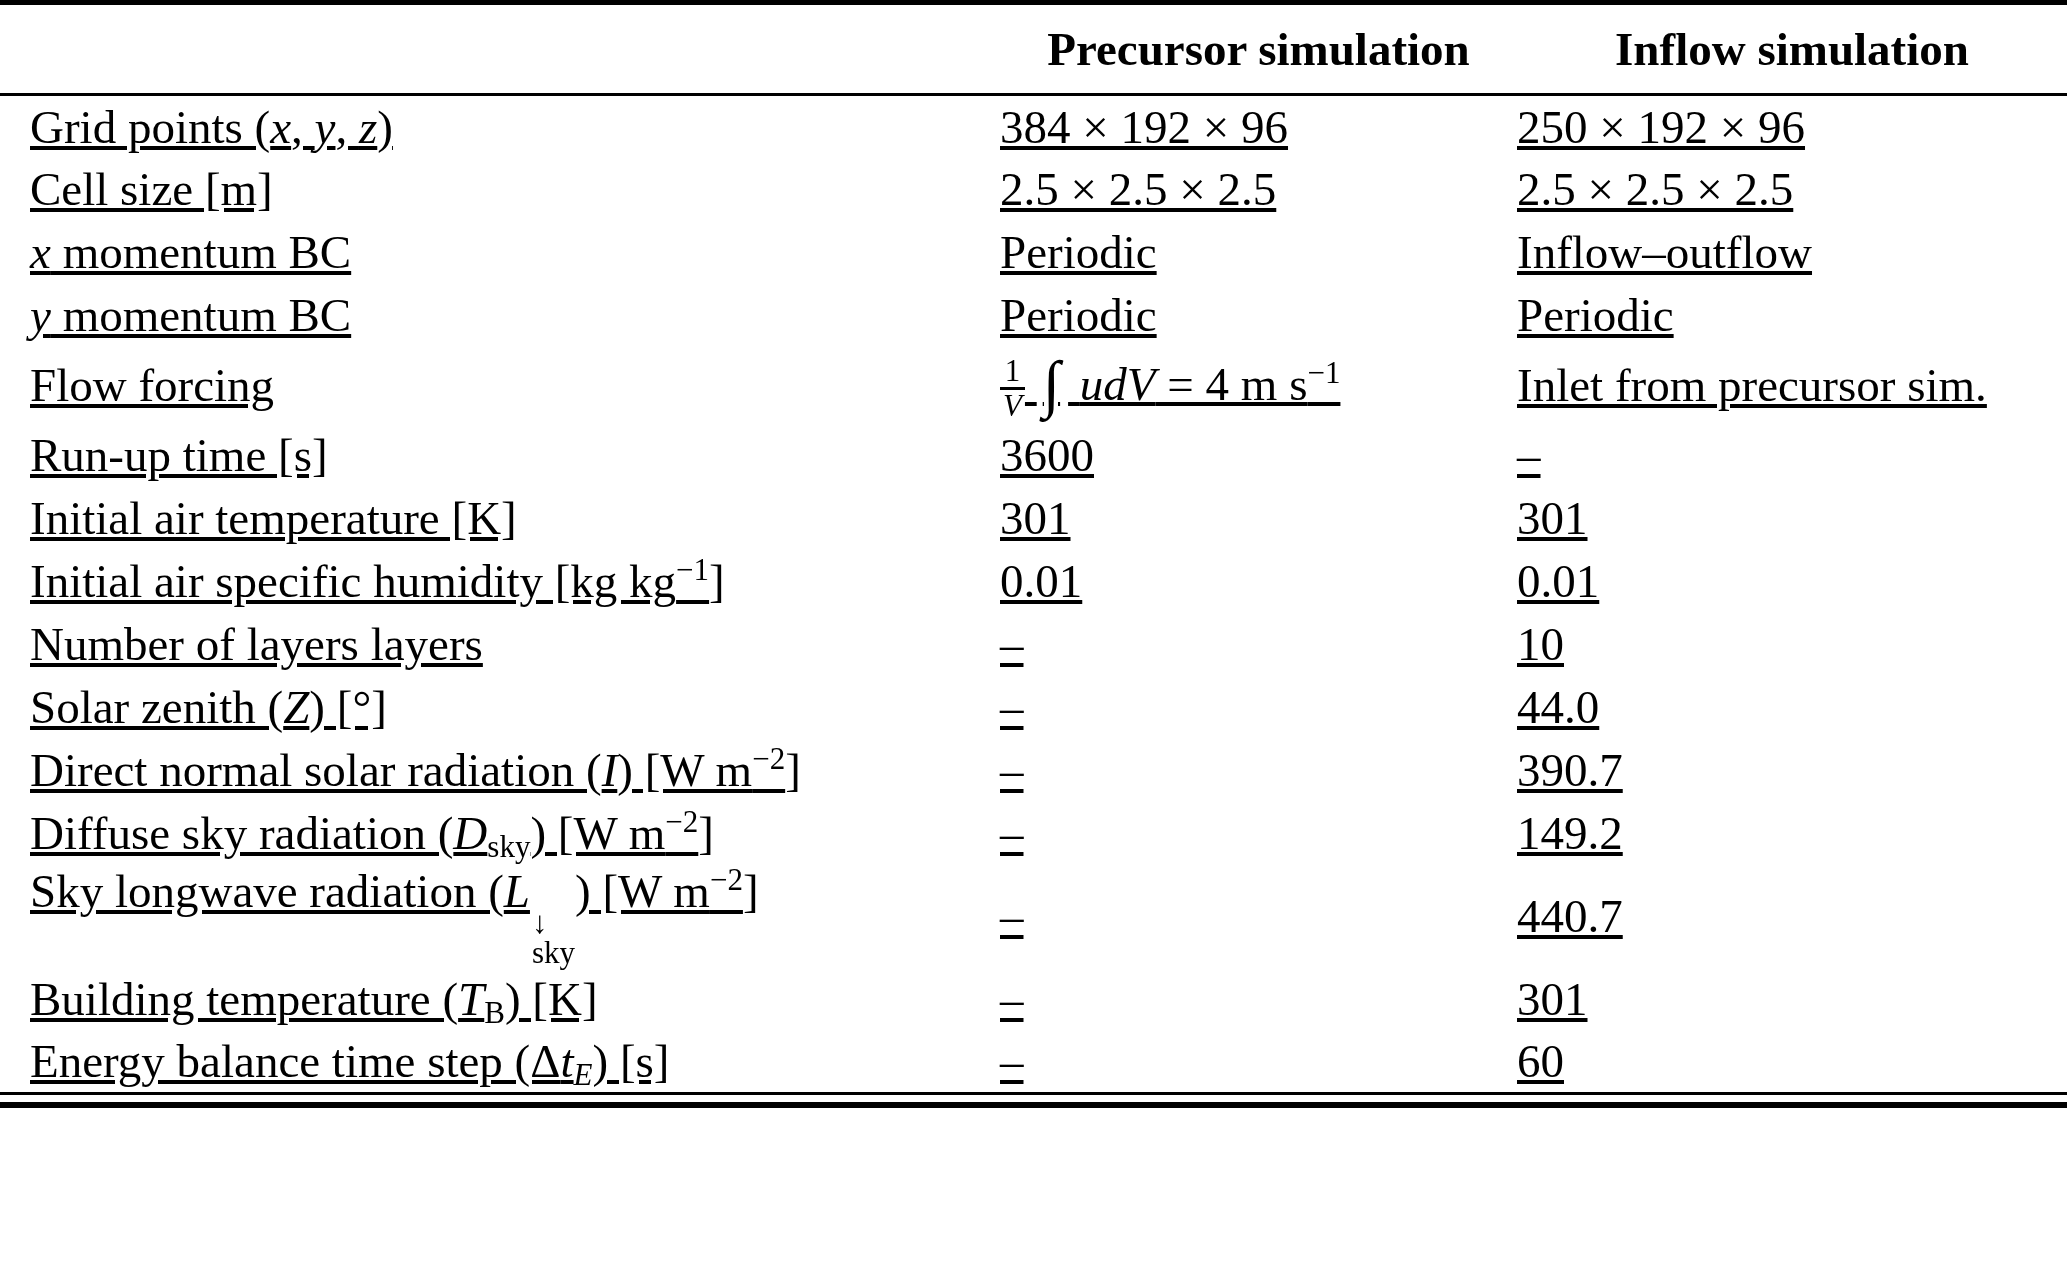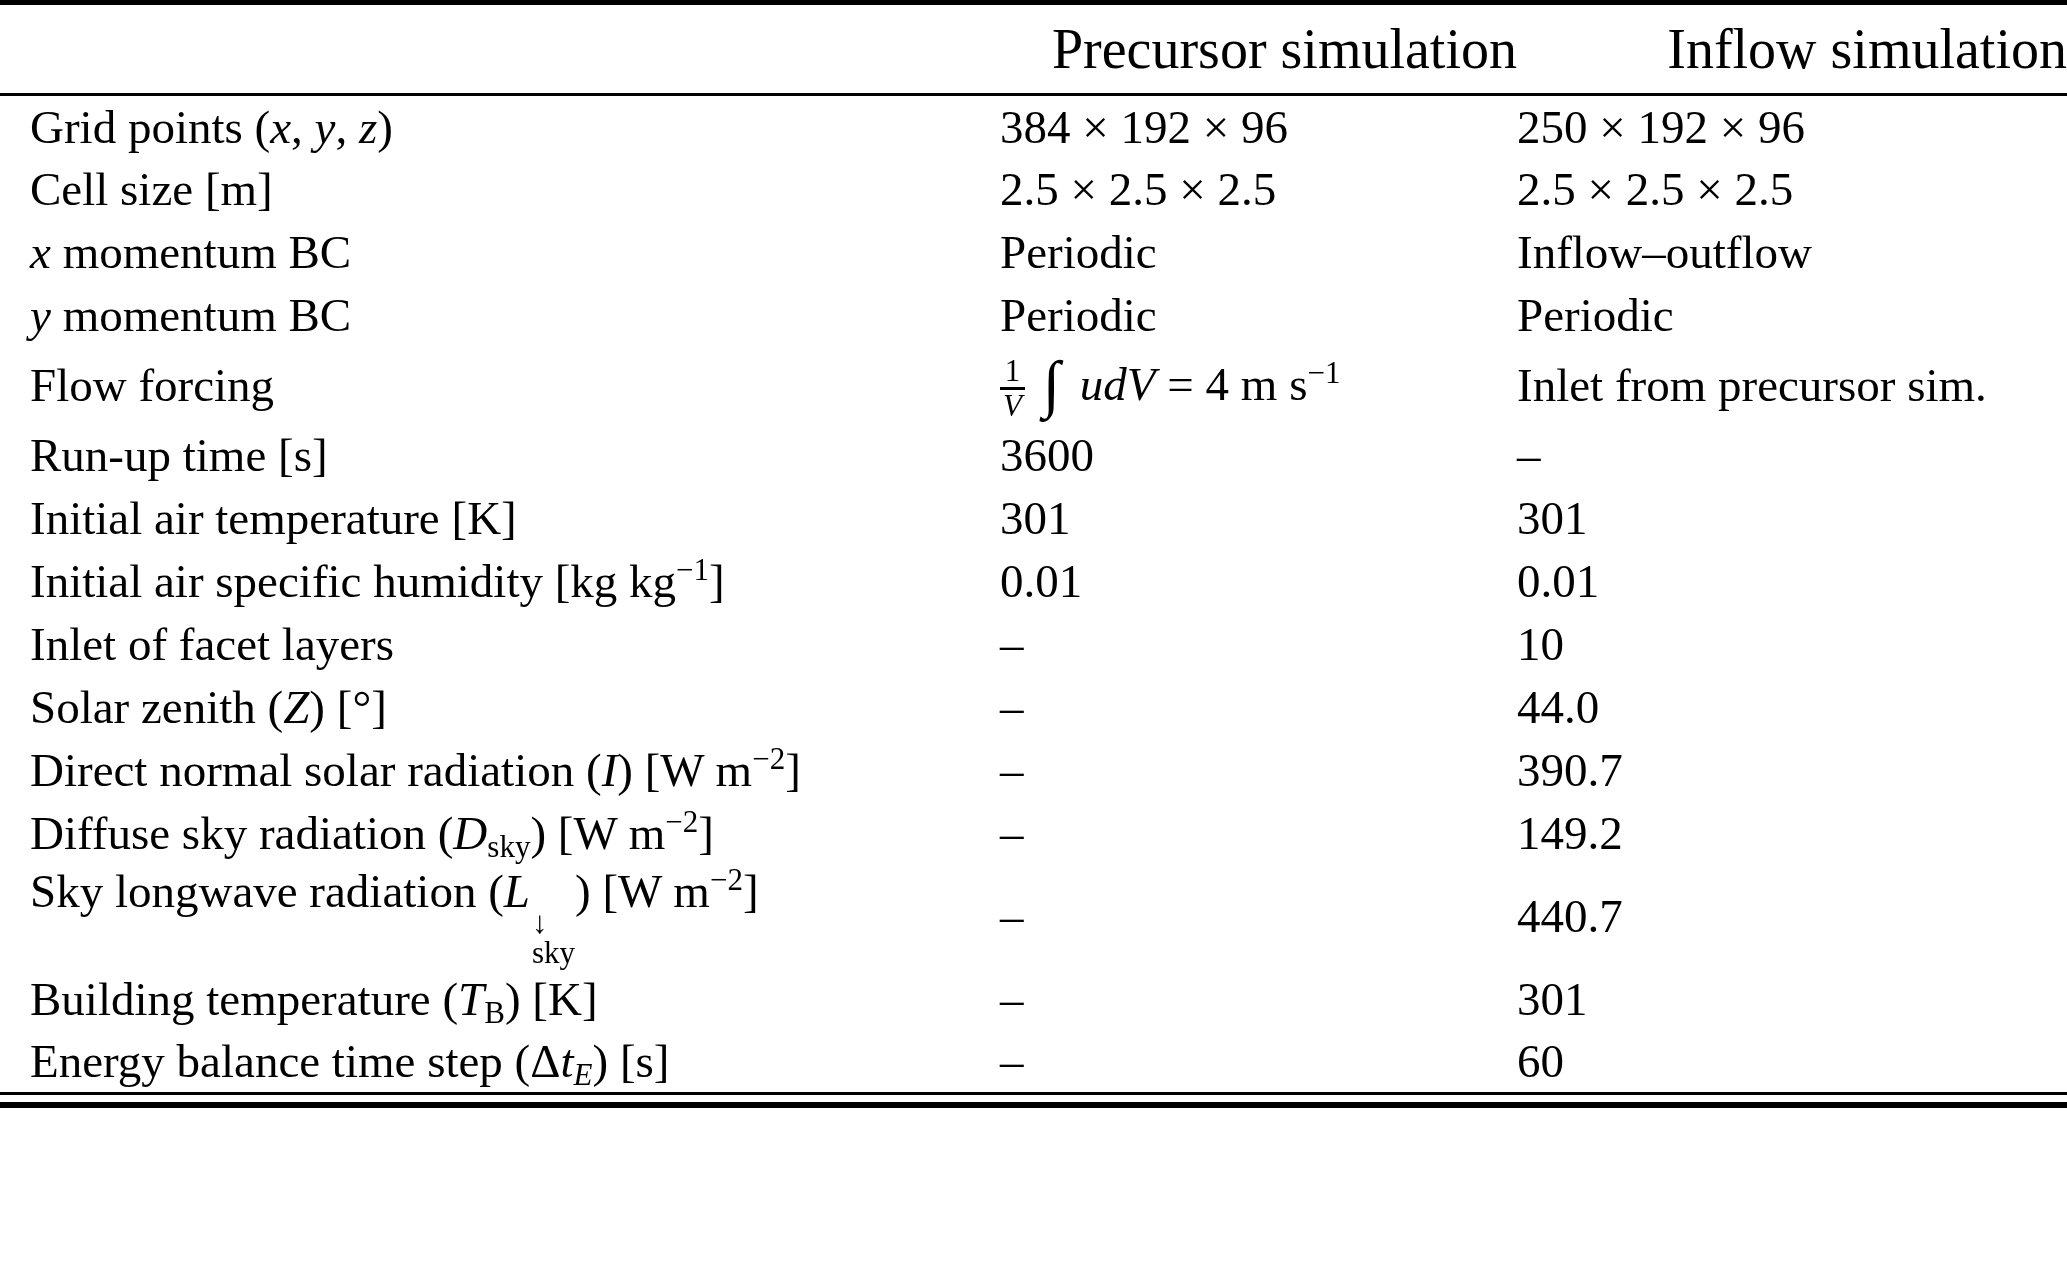--- a/index.html
+++ b/index.html
@@ -17,33 +17,34 @@
     table-layout: fixed;
     width: 2067px;
     border-top: 5px solid #000;
     border-bottom: 3px solid #000;
   }
   col.c1 { width: 1000px; }
   col.c2 { width: 517px; }
   col.c3 { width: 550px; }
   thead tr { height: 92px; }
   thead th {
-    font-weight: normal;
-    text-align: right;
-    font-size: 56px;
+    font-weight: bold;
+    text-align: center;
+    font-size: 47px;
     vertical-align: middle;
     padding: 0;
   }
   thead { border-bottom: 3px solid #000; }
   tbody tr { height: 63px; }
   td {
     font-size: 47px;
     vertical-align: middle;
     padding: 0;
     white-space: nowrap;
+    text-decoration: underline;
   }
   td:first-child, th:first-child { padding-left: 30px; }
   i { font-style: italic; }
   sup { font-size: 66%; vertical-align: 0.55em; line-height: 0; }
   sub { font-size: 66%; vertical-align: -0.25em; line-height: 0; }
   .stack {
     display: inline-flex;
     flex-direction: column;
     align-items: flex-start;
     font-size: 66%;
@@ -121,21 +122,21 @@
           <td>Initial air temperature [K]</td>
           <td>301</td>
           <td>301</td>
         </tr>
         <tr>
           <td>Initial air specific humidity [kg kg<sup>−1</sup>]</td>
           <td>0.01</td>
           <td>0.01</td>
         </tr>
         <tr>
-          <td>Inlet of facet layers</td>
+          <td>Number of layers layers</td>
           <td>–</td>
           <td>10</td>
         </tr>
         <tr>
           <td>Solar zenith (<i>Z</i>) [°]</td>
           <td>–</td>
           <td>44.0</td>
         </tr>
         <tr>
           <td>Direct normal solar radiation (<i>I</i>) [W m<sup>−2</sup>]</td>

